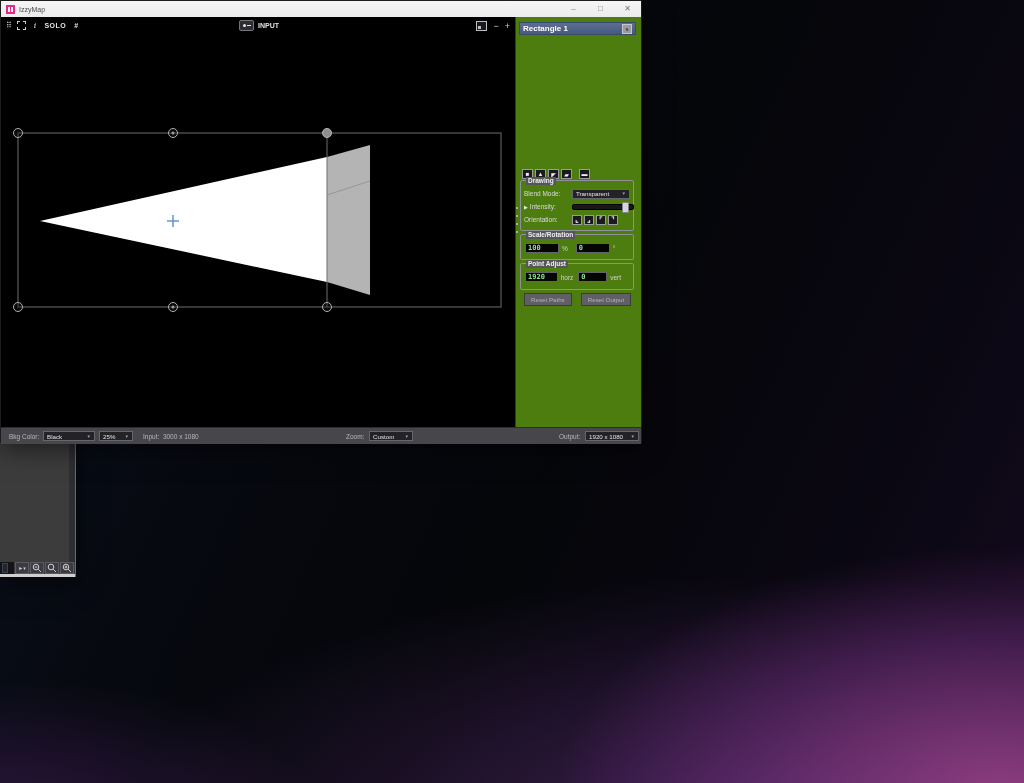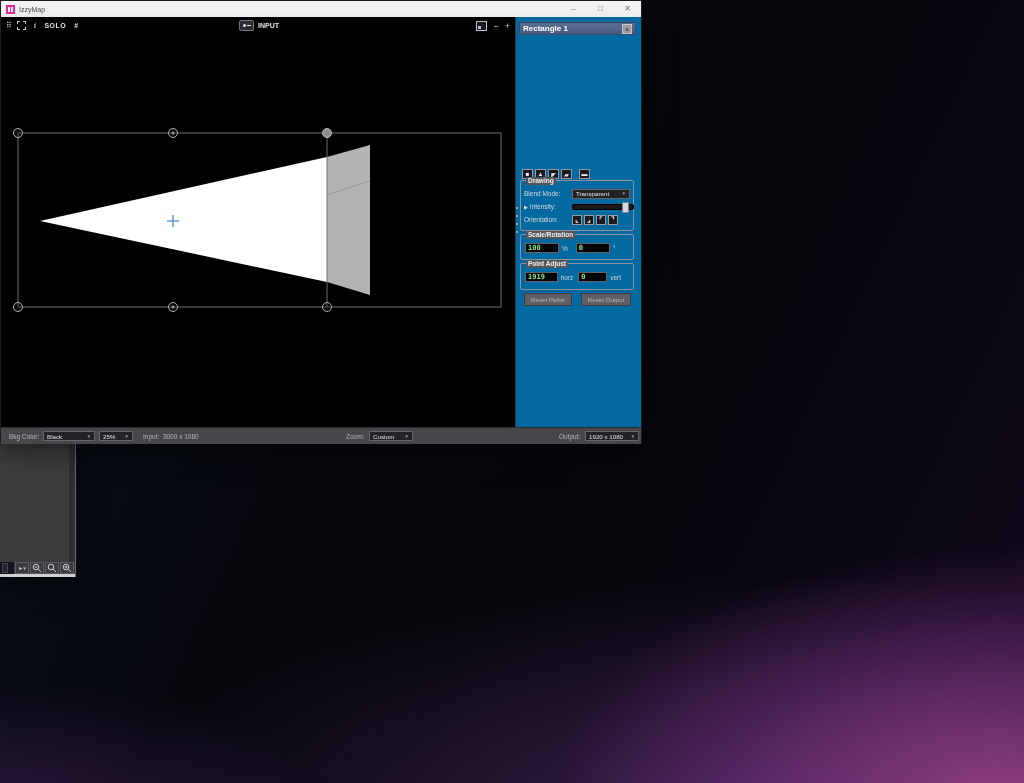--- a/index.html
+++ b/index.html
@@ -67,21 +67,21 @@
   .inputgrp{position:absolute;left:238px;display:flex;align-items:center}
   .inchip{width:13px;height:9px;background:#2e2e32;border:1px solid #74747a;border-radius:2px;display:flex;align-items:center;justify-content:center;gap:1px}
   .inchip .d{width:3px;height:3px;border-radius:50%;background:#e8e8ec}
   .inchip .b{width:4px;height:1.5px;background:#e8e8ec}
   .inputgrp .lbl{font-size:7px;font-weight:bold;margin-left:4px}
   .iz-tb-right{margin-left:auto;display:flex;align-items:center;gap:6px;margin-right:5px}
   .picicon{width:9px;height:8px;border:1px solid #c0c0c4;background:#1a1a1e;position:relative}
   .picicon::after{content:"";position:absolute;left:1px;bottom:1px;width:3px;height:3px;background:#c0c0c4}
   .iz-tb-right .mm{font-size:9px;color:#d2d2d6;line-height:10px}
   .iz-canvas{flex:1;position:relative;background:#000}
-  .iz-panel{width:128px;background:#0369a1;position:relative;box-sizing:border-box;border-left:1px solid #38383c;font-family:"Liberation Sans",sans-serif}
+  .iz-panel{width:128px;background:#4d7c0f;position:relative;box-sizing:border-box;border-left:1px solid #38383c;font-family:"Liberation Sans",sans-serif}
   .p-head{position:absolute;left:3px;right:5px;top:5px;height:13px;background:linear-gradient(#5b6e93,#47597d);border:1px solid #394a68;color:#fff;font-weight:bold;font-size:8px;display:flex;align-items:center;padding:0 3px;box-sizing:border-box}
   .p-badge{margin-left:auto;width:8px;height:8px;background:#9a9aa0;border:1px solid #c6c6cc;color:#2e2e2e;font-size:5.5px;display:flex;align-items:center;justify-content:center}
   .tools{position:absolute;top:152px;left:6px;display:flex;gap:2px}
   .tbtn{width:11px;height:10px;background:#1b1b1f;border:1px solid #9a9aa0;color:#ededf1;font-size:6px;display:flex;align-items:center;justify-content:center;box-sizing:border-box}
   .tbtn.sep{margin-left:5px}
   .group{position:absolute;left:4px;right:7px;border:1px solid #90909a;border-radius:2px;box-sizing:border-box}
   .glabel{position:absolute;top:-4px;left:5px;background:#56565a;padding:0 2px;font-size:6.5px;font-weight:bold;color:#f0f0f3;line-height:8px}
   .g-draw{top:163px;height:51px;padding:6px 3px 2px}
   .g-scale{top:217px;height:26px;padding:7px 4px 2px}
   .g-point{top:246px;height:27px;padding:7px 4px 2px}
@@ -340,21 +340,21 @@
           <span class="ninput" style="width:34px">100</span>
           <span class="unit">%</span>
           <span class="ninput" style="width:34px">0</span>
           <span class="unit">°</span>
         </div>
       </div>
 
       <div class="group g-point">
         <span class="glabel">Point Adjust</span>
         <div class="prow" style="height:12px">
-          <span class="ninput" style="width:34px">1919</span>
+          <span class="ninput" style="width:34px">1920</span>
           <span class="unit" style="margin-right:5px">horz</span>
           <span class="ninput" style="width:30px">0</span>
           <span class="unit">vert</span>
         </div>
       </div>
 
       <div class="rbtns">
         <span class="rbtn">Reset Paths</span>
         <span class="rbtn">Reset Output</span>
       </div>

